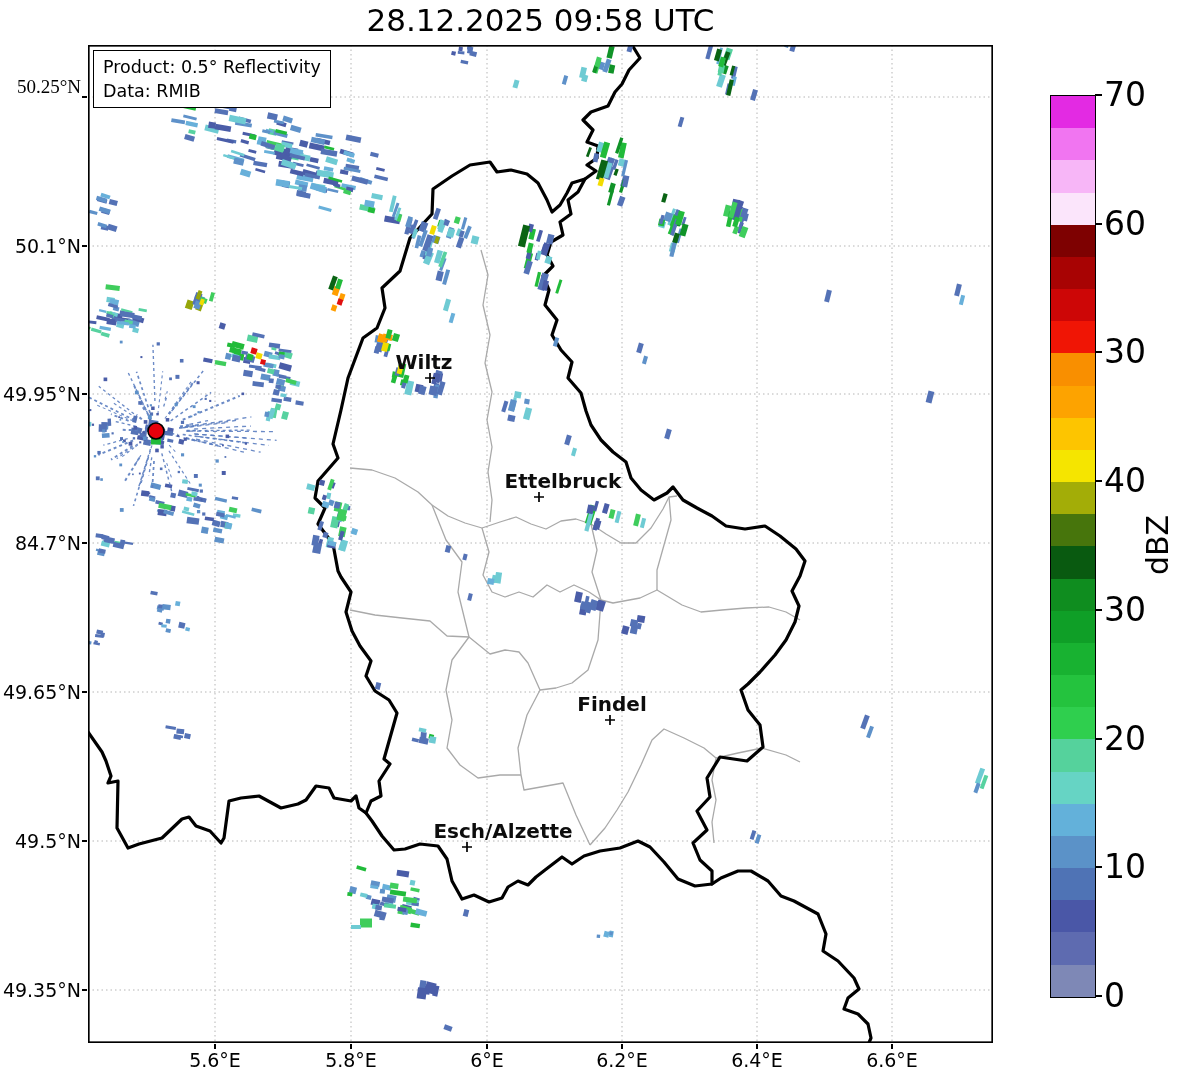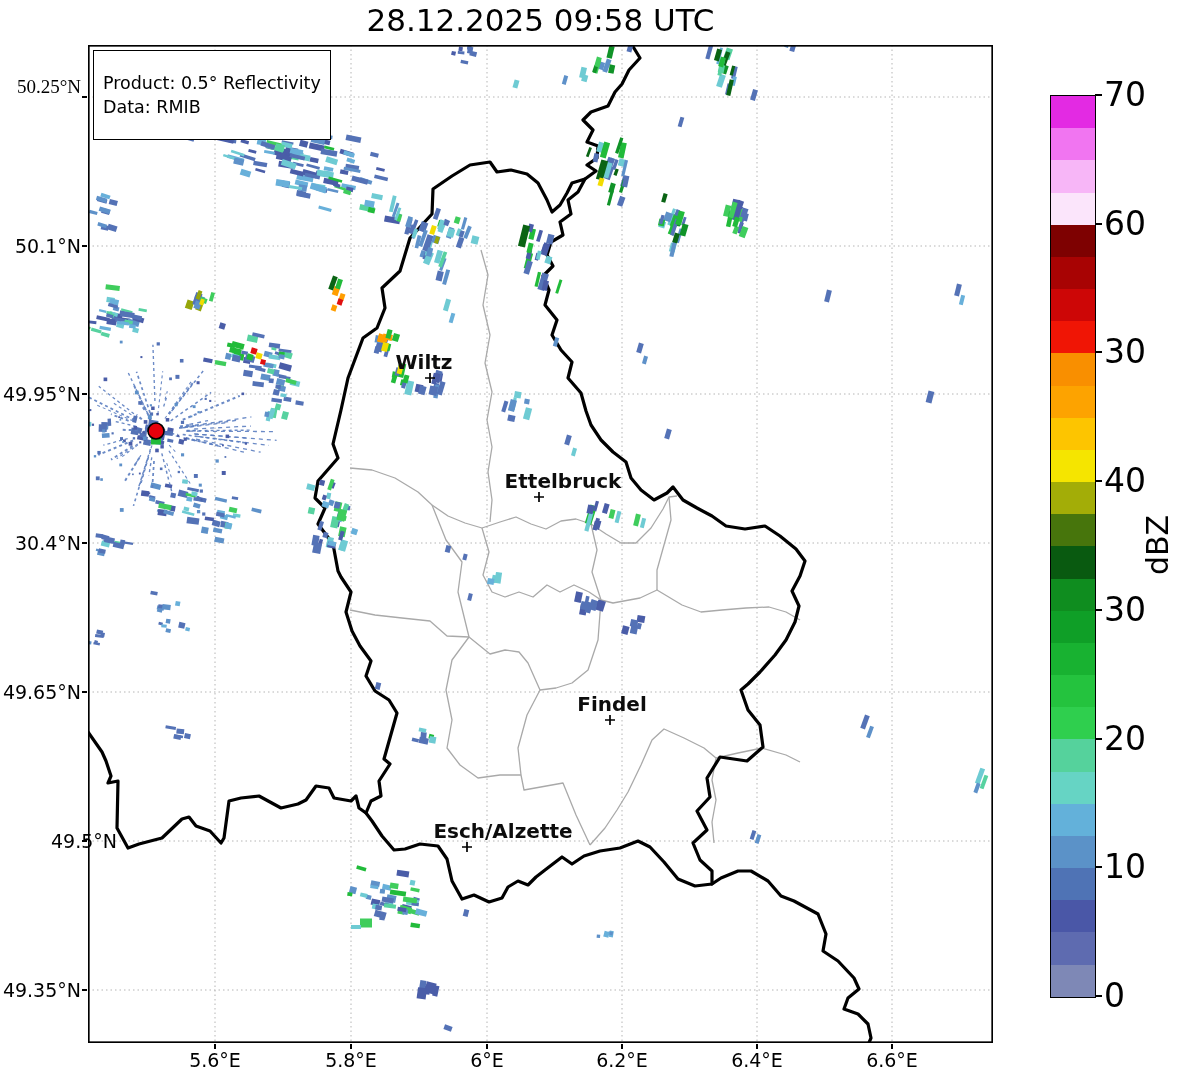--- a/index.html
+++ b/index.html
@@ -3,21 +3,21 @@
 <meta charset="utf-8">
 <style>
   html,body{margin:0;padding:0;background:#ffffff;}
   body{width:1184px;height:1081px;position:relative;overflow:hidden;
        font-family:"DejaVu Sans","Liberation Sans",sans-serif;color:#000;}
   #figure{position:absolute;inset:0;}
   #title{position:absolute;left:88px;top:2px;width:905px;text-align:center;
          font-size:31px;color:#000;}
   #map-svg{position:absolute;left:88px;top:45px;}
   #product-box{position:absolute;left:93px;top:50px;background:#fff;
-      border:1.6px solid #000;padding:20px 9px;font-size:17.5px;line-height:1.38;z-index:5;}
+      border:1.6px solid #000;padding:4px 9px;font-size:17.5px;line-height:1.38;z-index:5;}
   .ytick-label{position:absolute;left:0;width:81px;text-align:right;
       font-size:19px;height:24px;line-height:24px;}
   .xtick-label{position:absolute;top:1049px;width:90px;text-align:center;font-size:19px;}
   .tickmark{position:absolute;background:#000;}
   #colorbar{position:absolute;border:1.6px solid #000;}
   .cb-seg{width:100%;}
   .cb-ticklabel{position:absolute;font-size:33px;height:40px;line-height:40px;left:1104px;}
   .cb-tick{position:absolute;width:7px;height:2px;background:#000;}
   #cb-label{position:absolute;left:1157px;top:545px;
       transform:translate(-50%,-50%) rotate(-90deg);white-space:nowrap;font-size:30px;}
@@ -938,25 +938,25 @@
       <div class="cb-seg" style="height: 32.1786px; background: rgb(94, 107, 176);"></div>
       <div class="cb-seg" style="height: 32.1786px; background: rgb(126, 136, 182);"></div>
     </div>
   <div id="cb-label">dBZ</div>
 <div class="ytick-label" style="top: 75px; font-family: Liberation Serif, serif;">50.25°N</div>
     <div class="tickmark" style="left: 82px; top: 96px; width: 5px; height: 1.7px;"></div>
     <div class="ytick-label" style="top: 234px;">50.1°N</div>
     <div class="tickmark" style="left: 82px; top: 245px; width: 5px; height: 1.7px;"></div>
     <div class="ytick-label" style="top: 382px;">49.95°N</div>
     <div class="tickmark" style="left: 82px; top: 393px; width: 5px; height: 1.7px;"></div>
-    <div class="ytick-label" style="top: 531px;">30.4°N</div>
+    <div class="ytick-label" style="top: 531px;">84.7°N</div>
     <div class="tickmark" style="left: 82px; top: 542px; width: 5px; height: 1.7px;"></div>
     <div class="ytick-label" style="top: 680px;">49.65°N</div>
     <div class="tickmark" style="left: 82px; top: 691px; width: 5px; height: 1.7px;"></div>
-    <div class="ytick-label" style="top: 829px; padding-left: 36px;">49.5°N</div>
+    <div class="ytick-label" style="top: 829px;">49.5°N</div>
     <div class="tickmark" style="left: 82px; top: 840px; width: 5px; height: 1.7px;"></div>
     <div class="ytick-label" style="top: 978px;">49.35°N</div>
     <div class="tickmark" style="left: 82px; top: 989px; width: 5px; height: 1.7px;"></div>
     <div class="xtick-label" style="left: 170px;">5.6°E</div>
     <div class="tickmark" style="left: 214px; top: 1044px; width: 1.7px; height: 5px;"></div>
     <div class="xtick-label" style="left: 306px;">5.8°E</div>
     <div class="tickmark" style="left: 350px; top: 1044px; width: 1.7px; height: 5px;"></div>
     <div class="xtick-label" style="left: 442px;">6°E</div>
     <div class="tickmark" style="left: 486px; top: 1044px; width: 1.7px; height: 5px;"></div>
     <div class="xtick-label" style="left: 577px;">6.2°E</div>

